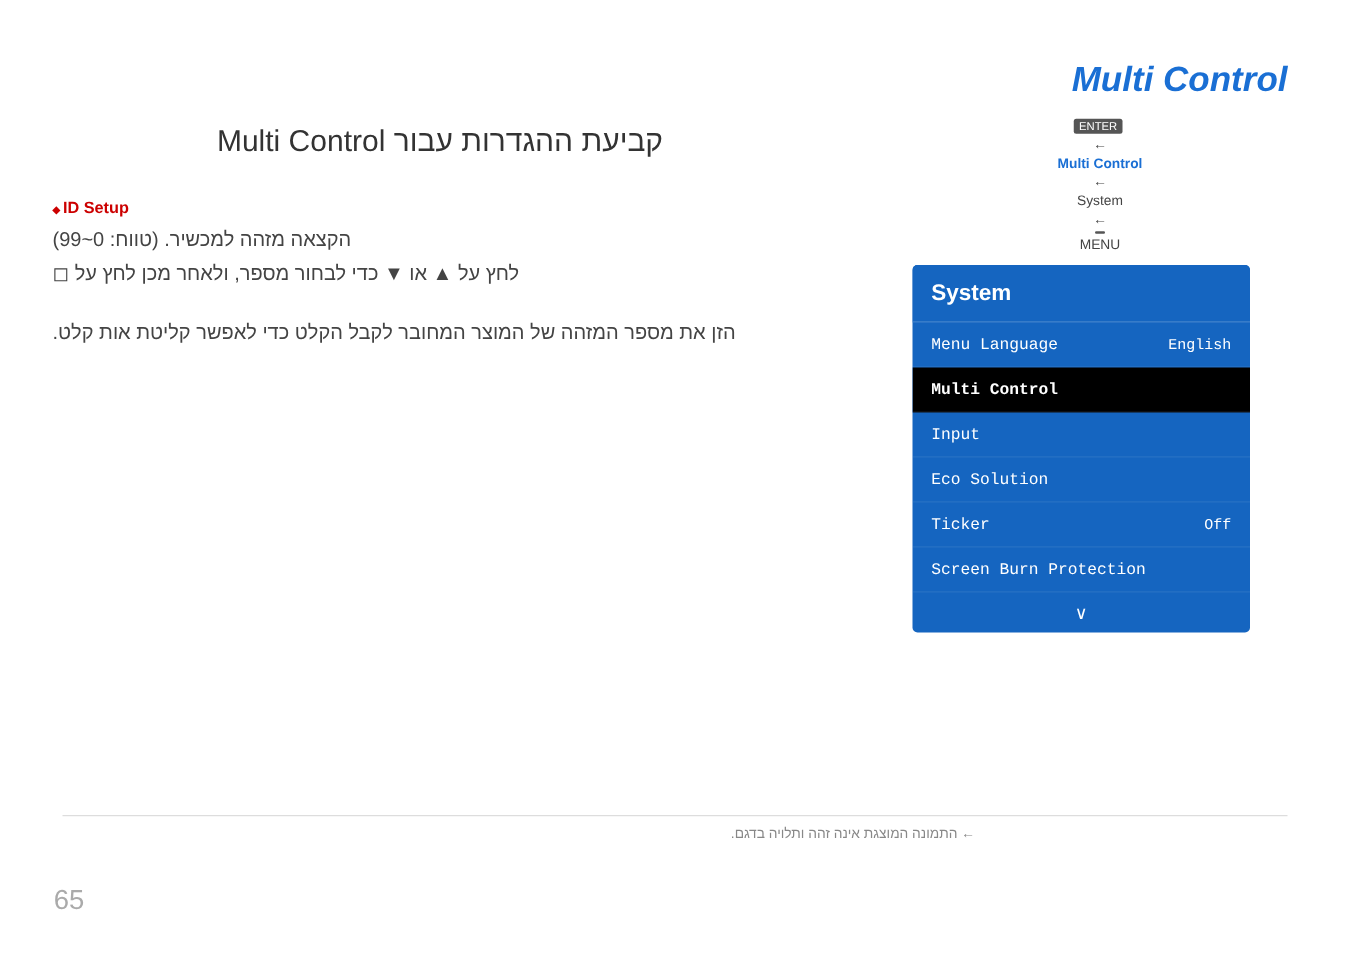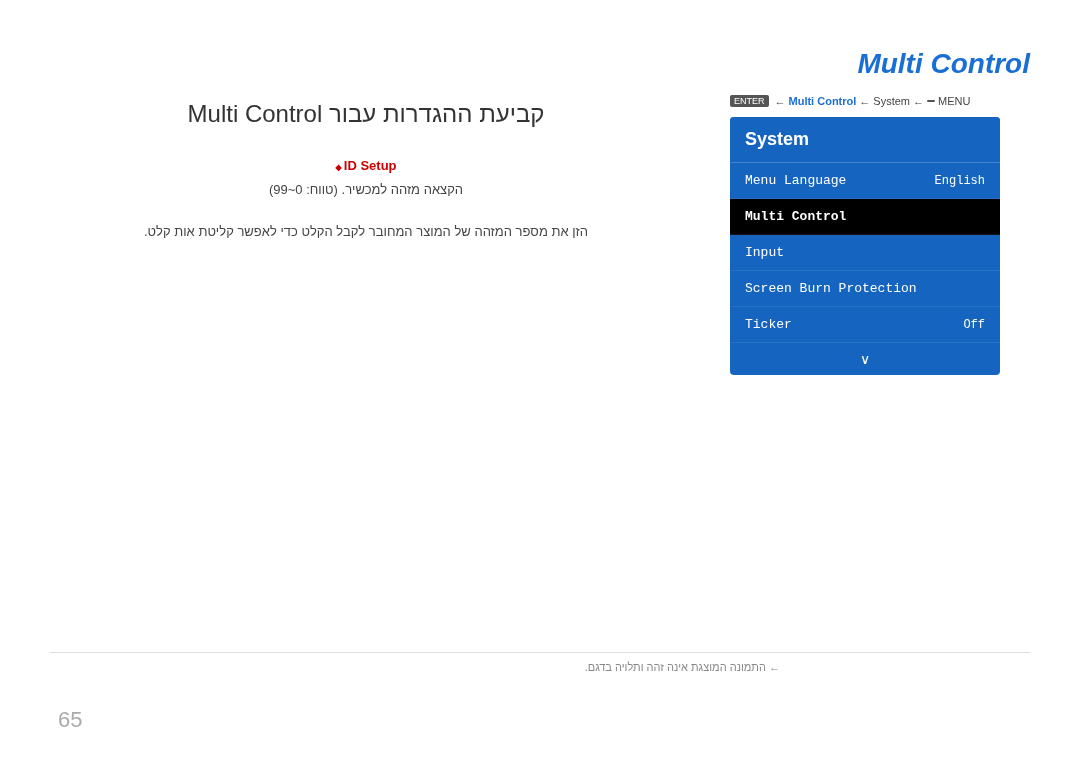--- a/index.html
+++ b/index.html
@@ -9,63 +9,63 @@
       height: 763px;
       background: #ffffff;
       font-family: Arial, sans-serif;
       overflow: hidden;
       position: relative;
     }
 
     .page-number {
       position: absolute;
       bottom: 30px;
-      left: 58px;
+      left: 43px;
       font-size: 22px;
       color: #aaaaaa;
       font-weight: 300;
     }
 
     
     .left-section {
       position: absolute;
-      left: 56px;
+      left: 42px;
       top: 100px;
       width: 620px;
     }
 
     .main-title {
       font-size: 24px;
       color: #333333;
       text-align: center;
       direction: rtl;
       margin-bottom: 30px;
       font-weight: 400;
     }
 
     .section-block {
       margin-bottom: 20px;
-      text-align: center;
+      text-align: left;
       direction: rtl;
     }
 
     .section-label {
       color: #cc0000;
       font-size: 13px;
       font-weight: bold;
       margin-bottom: 6px;
     }
 
     .section-label::after {
       content: ' ◆';
       font-size: 8px;
     }
 
     .section-text {
-      font-size: 13px;
+      font-size: 16px;
       color: #444444;
       line-height: 1.7;
       direction: rtl;
     }
 
     
     .bottom-note {
       position: absolute;
       bottom: 90px;
       right: 300px;
@@ -99,20 +99,21 @@
     
     .breadcrumb {
       display: flex;
       align-items: center;
       font-size: 11px;
       color: #444444;
       margin-bottom: 10px;
       gap: 3px;
       flex-wrap: wrap;
       justify-content: flex-start;
+      flex-direction: column;
     }
 
     .breadcrumb .enter-icon {
       background: #555;
       color: white;
       padding: 1px 4px;
       font-size: 9px;
       border-radius: 2px;
       margin-right: 3px;
     }
@@ -196,20 +197,21 @@
 <body>
 
 <div class="page-number">65</div>
 
 <div class="left-section">
   <div class="main-title">קביעת ההגדרות עבור Multi Control</div>
 
   <div class="section-block">
     <div class="section-label">ID Setup</div>
     <div class="section-text">הקצאה מזהה למכשיר. (טווח: 0~99)</div>
+    <div class="section-text">לחץ על ▲ או ▼ כדי לבחור מספר, ולאחר מכן לחץ על ◻</div>
   </div>
 
   <div class="section-block">
     <div class="section-text">הזן את מספר המזהה של המוצר המחובר לקבל הקלט כדי לאפשר קליטת אות קלט.</div>
   </div>
 </div>
 
 <div class="bottom-note">התמונה המוצגת אינה זהה ותלויה בדגם.</div>
 
 <div class="divider-line"></div>
@@ -237,23 +239,26 @@
           <span>Menu Language</span>
           <span class="item-value">English</span>
         </div>
         <div class="menu-item active">
           <span>Multi Control</span>
         </div>
         <div class="menu-item">
           <span>Input</span>
         </div>
         <div class="menu-item">
-          <span>Screen Burn Protection</span>
+          <span>Eco Solution</span>
         </div>
         <div class="menu-item">
           <span>Ticker</span>
           <span class="item-value">Off</span>
         </div>
+        <div class="menu-item">
+          <span>Screen Burn Protection</span>
+        </div>
       </div>
 
     <div class="menu-chevron">∨</div>
   </div>
 </div>
 
 </body></html>

